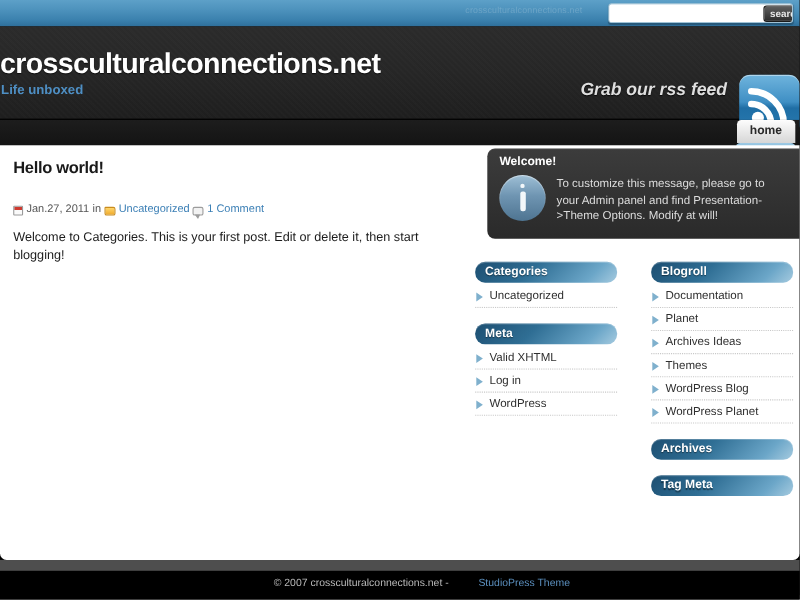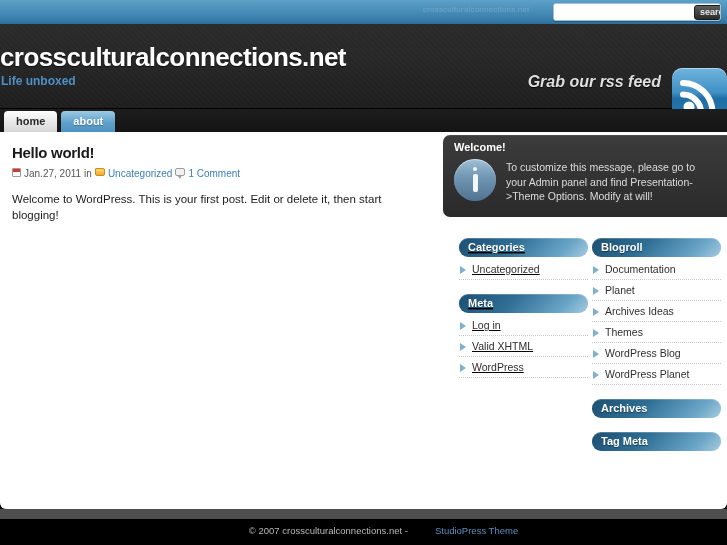--- a/index.html
+++ b/index.html
@@ -89,20 +89,21 @@
     box-shadow: inset 0 1px 0 rgba(255,255,255,.45);
   }
 
   
   #nav {
     position: relative;
     width: 727px; height: 23px;
     background: linear-gradient(to bottom, #1d1d1d, #141414);
     display: flex; align-items: flex-end;
     padding-left: 4px;
+    flex-direction: column;
   }
   .tab {
     height: 21px; line-height: 21px;
     padding: 0 12px;
     margin-right: 4px;
     font-size: 11px; font-weight: bold;
     border-radius: 4px 4px 0 0;
     cursor: pointer;
     white-space: nowrap;
   }
@@ -125,23 +126,23 @@
     overflow: hidden;
   }
 
   
   #post-col { position: absolute; left: 12px; top: 12px; width: 415px; }
   #post-title {
     font-size: 15px; font-weight: bold; color: #1a1a1a;
     letter-spacing: -0.3px;
   }
   #post-meta {
-    margin-top: 7px;
+    margin-top: 24px;
     font-size: 10px; color: #555;
-    display: flex; align-items: flex-start; gap: 3px;
+    display: flex; align-items: flex-end; gap: 3px;
     white-space: nowrap;
   }
   #post-meta a { color: #3b7fb5; text-decoration: none; cursor: pointer; }
   .ico-cal {
     display: inline-block; width: 9px; height: 9px;
     background: linear-gradient(to bottom, #cf3a30 0 3px, #fafafa 3px 100%);
     border: 1px solid #9a9a9a; border-radius: 1px;
   }
   .ico-folder {
     display: inline-block; width: 10px; height: 8px;
@@ -186,21 +187,21 @@
   #welcome-icon:after {
     content: ""; position: absolute; left: 18.5px; top: 15px;
     width: 5px; height: 18px; border-radius: 2px; background: #f2f7fa;
   }
   #welcome-text {
     position: absolute; left: 63px; top: 25px; width: 200px;
     font-size: 10.5px; color: #dcdcdc; line-height: 14.5px;
   }
 
   .widget-col { position: absolute; top: 106px; }
-  #col-a { left: 459px; width: 129px; text-decoration: underline; }
+  #col-a { left: 432px; width: 129px; }
   #col-b { left: 592px; width: 129px; }
 
   .widget { margin-bottom: 14px; }
   .widget-head {
     height: 19px; line-height: 19px;
     border-radius: 9px;
     padding-left: 9px;
     font-size: 11px; font-weight: bold; color: #fff;
     background: linear-gradient(135deg, #1d4f72 0%, #2f6e94 40%, #6ba6c8 80%, #a6cbe0 100%);
     text-shadow: 0 1px 1px rgba(0,0,0,.45);
@@ -270,41 +271,41 @@
     <div id="post-title">Hello world!</div>
     <div id="post-meta">
       <span class="ico-cal"></span>
       <span>Jan.27, 2011</span>
       <span>in</span>
       <span class="ico-folder"></span>
       <a>Uncategorized</a>
       <span class="ico-comment"></span>
       <a>1 Comment</a>
     </div>
-    <div id="post-body">Welcome to WordPress. This is your first post. Edit or delete it, then start blogging!</div>
+    <div id="post-body">Welcome to Categories. This is your first post. Edit or delete it, then start blogging!</div>
   </div>
 
   <div id="welcome-box">
     <div id="welcome-title">Welcome!</div>
     <div id="welcome-icon"></div>
     <div id="welcome-text">To customize this message, please go to your Admin panel and find Presentation-&gt;Theme Options. Modify at will!</div>
   </div>
 
   <div id="col-a" class="widget-col">
       <div class="widget">
         <div class="widget-head">Categories</div>
         <ul>
           <li>Uncategorized</li>
         </ul>
       </div>
       <div class="widget">
         <div class="widget-head">Meta</div>
         <ul>
+          <li>Valid XHTML</li>
           <li>Log in</li>
-          <li>Valid XHTML</li>
           <li>WordPress</li>
         </ul>
       </div>
     </div>
   <div id="col-b" class="widget-col">
       <div class="widget">
         <div class="widget-head">Blogroll</div>
         <ul>
           <li>Documentation</li>
           <li>Planet</li>

